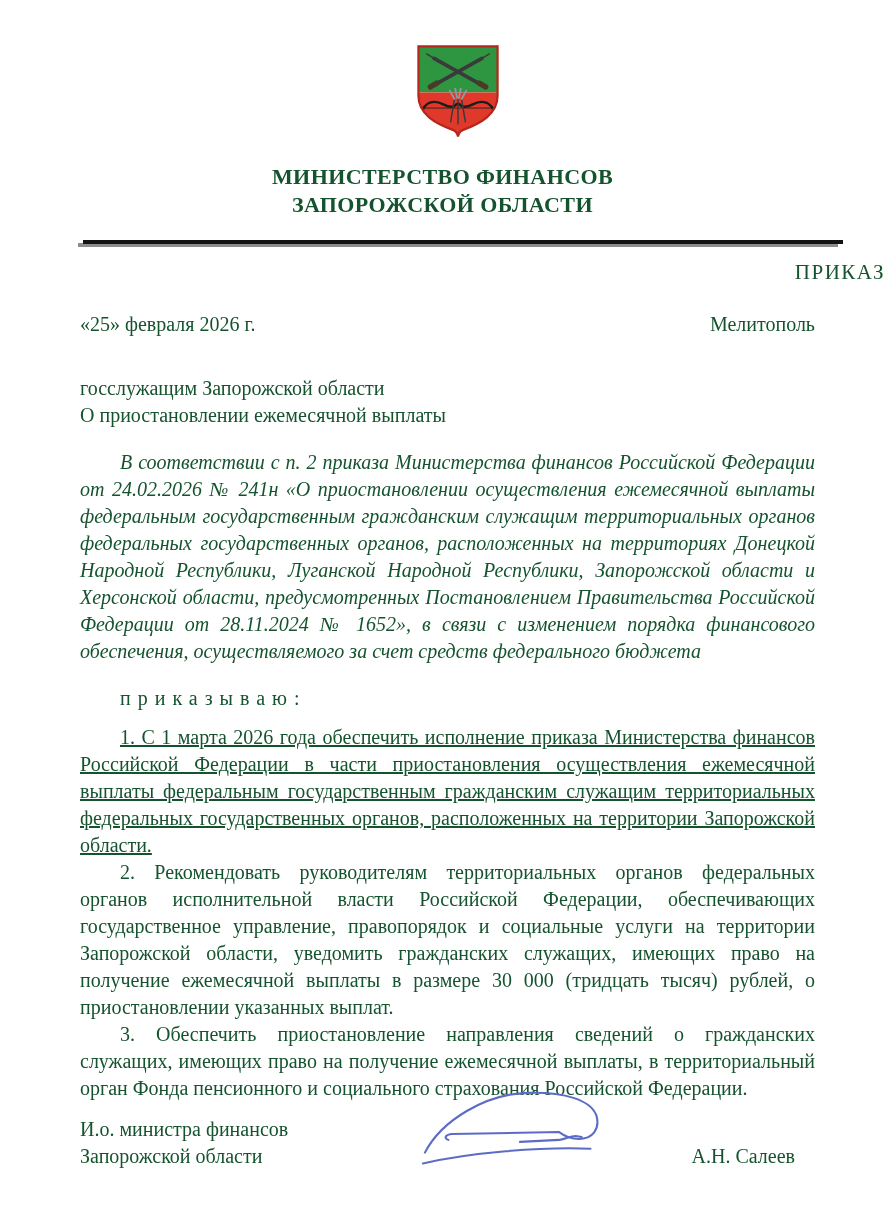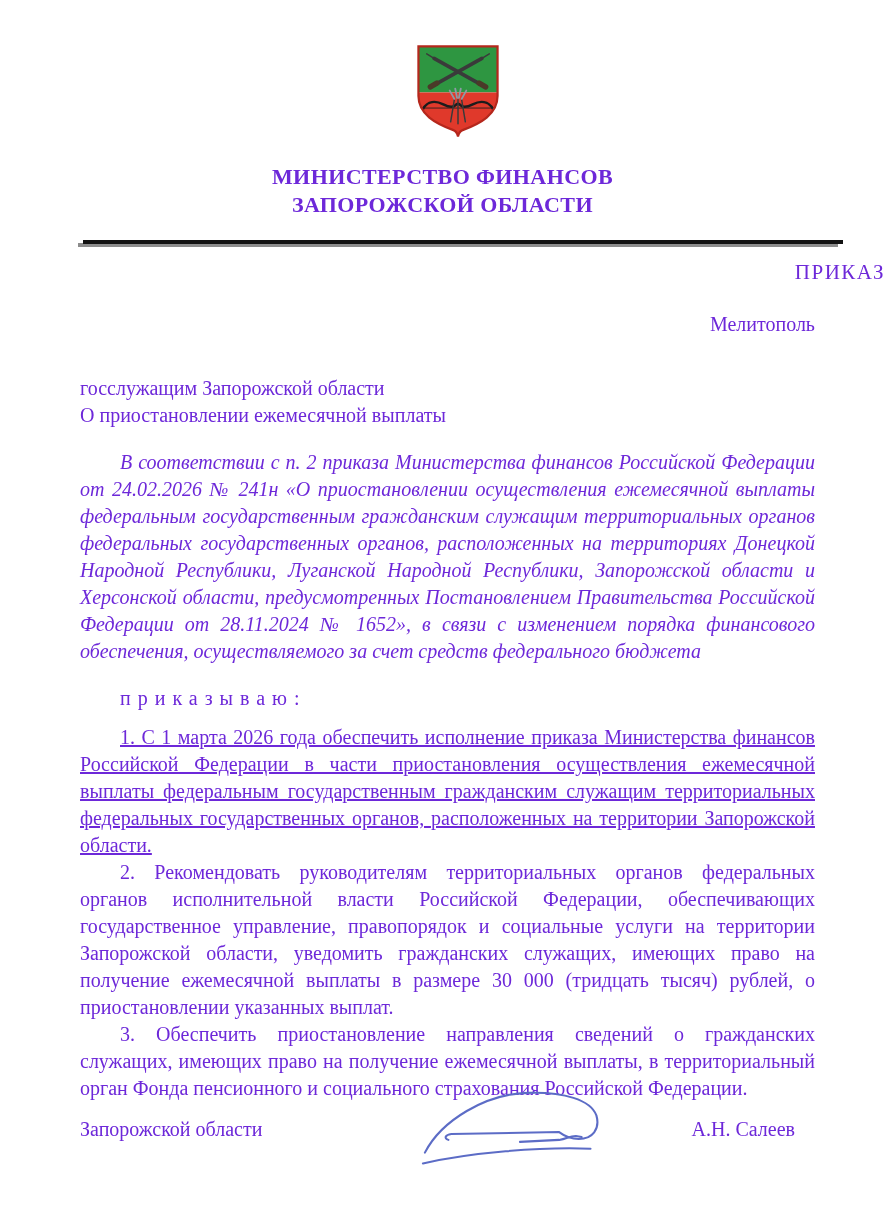--- a/index.html
+++ b/index.html
@@ -1,21 +1,21 @@
 <!DOCTYPE html>
 <html><head>
 <meta charset="utf-8">
 <style>
   html,body { margin:0; padding:0; background:#ffffff; }
   .page {
     position:relative;
     width:885px; height:1226px;
     background:#ffffff;
     font-family:"Liberation Serif", serif;
-    color:#6d28d9;
+    color:#14532d;
     overflow:hidden;
   }
   .crest { width:92px; height:99px; margin:42px 0 0 412px; }
   .org {
     margin-top:18px;
     text-align:center;
     font-weight:bold;
     font-size:22px;
     line-height:28px;
     letter-spacing:0.4px;
@@ -122,38 +122,40 @@
 
   
   <div class="rule"></div>
 
   
   <div class="doc-title">ПРИКАЗ</div>
 
   <div class="content">
 
     <div class="meta-row">
+      <span class="meta-date">«25» февраля 2026 г.</span>
       <span class="meta-city">Мелитополь</span>
     </div>
 
     <div class="subject">
       <div>госслужащим Запорожской области</div>
       <div>О приостановлении ежемесячной выплаты</div>
     </div>
 
     <p class="para preamble">В соответствии с п. 2 приказа Министерства финансов Российской Федерации от 24.02.2026 № 241н «О приостановлении осуществления ежемесячной выплаты федеральным государственным гражданским служащим территориальных органов федеральных государственных органов, расположенных на территориях Донецкой Народной Республики, Луганской Народной Республики, Запорожской области и Херсонской области, предусмотренных Постановлением Правительства Российской Федерации от 28.11.2024 № 1652», в связи с изменением порядка финансового обеспечения, осуществляемого за счет средств федерального бюджета</p>
 
     <p class="order-word">приказываю:</p>
 
     <p class="para item-first">1. С 1 марта 2026 года обеспечить исполнение приказа Министерства финансов Российской Федерации в части приостановления осуществления ежемесячной выплаты федеральным государственным гражданским служащим территориальных федеральных государственных органов, расположенных на территории Запорожской области.</p>
     <p class="para">2. Рекомендовать руководителям территориальных органов федеральных органов исполнительной власти Российской Федерации, обеспечивающих государственное управление, правопорядок и социальные услуги на территории Запорожской области, уведомить гражданских служащих, имеющих право на получение ежемесячной выплаты в размере 30 000 (тридцать тысяч) рублей, о приостановлении указанных выплат.</p>
     <p class="para">3. Обеспечить приостановление направления сведений о гражданских служащих, имеющих право на получение ежемесячной выплаты, в территориальный орган Фонда пенсионного и социального страхования Российской Федерации.</p>
 
     <div class="sig-row">
       <div class="sig-title">
+        <div>И.о. министра финансов</div>
         <div>Запорожской области</div>
       </div>
 
       <svg class="sig-scribble" viewBox="0 0 195 100" xmlns="http://www.w3.org/2000/svg">
         <g fill="none" stroke="#5c6cc6" stroke-width="2.1" stroke-linecap="round" stroke-linejoin="round">
           <path d="M3,68 C20,35 65,8 108,7 C145,6 172,14 178,30 C182,44 174,54 160,54 C150,54 144,50 140,47 L30,49 C24,50 22,53 27,55"></path>
           <path d="M100,57 L140,55 C148,54 150,51 157,51 L163,52"></path>
           <path d="M1,79 C50,68 120,62 172,64"></path>
         </g>
       </svg>

